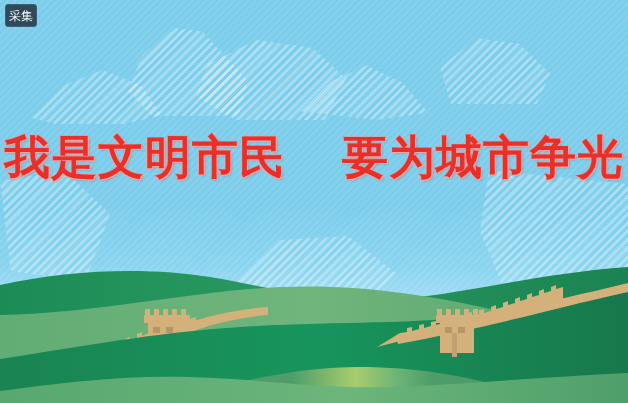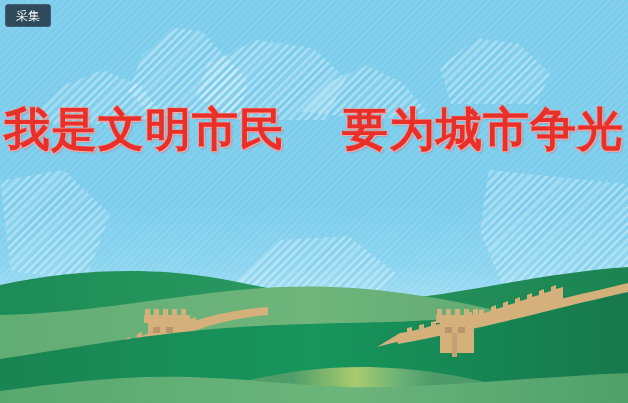--- a/index.html
+++ b/index.html
@@ -99,31 +99,32 @@
     font-size: 46px;
     line-height: 1;
     letter-spacing: 1px;
     white-space: nowrap;
     -webkit-text-stroke: 1.2px #f4918c;
     paint-order: stroke fill;
     text-shadow:
        1px 1px 0 rgba(255,170,165,0.9),
       -1px 1px 0 rgba(255,170,165,0.55),
        2px 2px 2px rgba(160,30,25,0.18);
+    margin-top: 28px;
   }
   .line1 { top: 106px; }
   .line2 { top: 184px; }
   .gap { display: inline-block; width: 22px; }
 
   
   .capture-btn {
     position: absolute;
     left: 5px;
     top: 4px;
-    width: 46px;
+    width: 32px;
     height: 23px;
     background: #2e4a5b;
     color: #ffffff;
     border: 1px solid #3d5f73;
     border-radius: 3px;
     font-size: 12px;
     line-height: 23px;
     text-align: center;
     font-family: "DejaVu Sans", "Liberation Sans", sans-serif;
     box-sizing: border-box;

